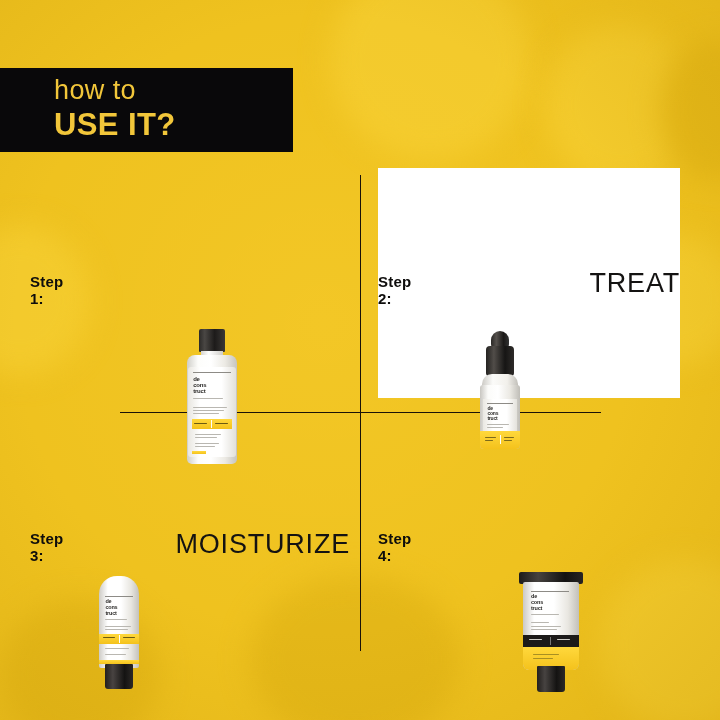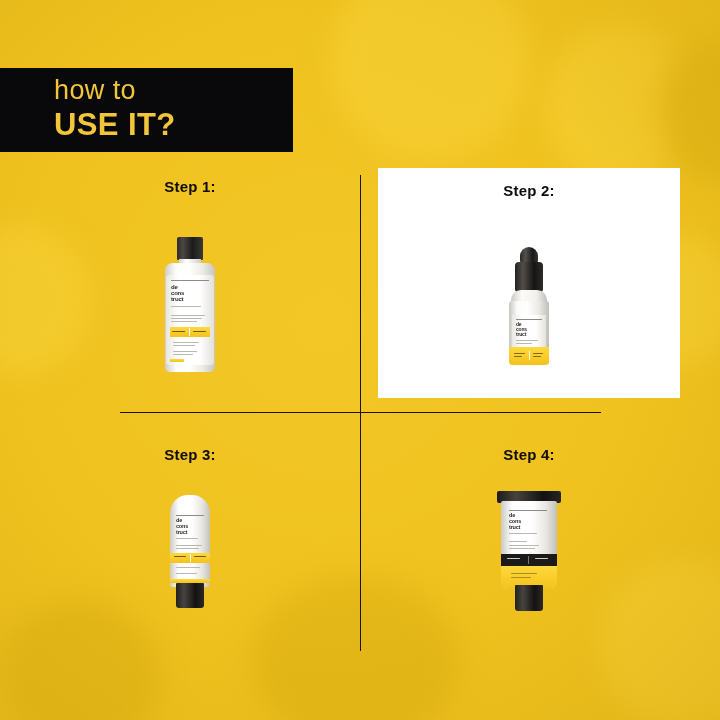--- a/index.html
+++ b/index.html
@@ -79,21 +79,21 @@
     top: 175px;
     width: 1px;
     height: 476px;
     background: #1a1208;
   }
 
   
   .cell {
     position: absolute;
     display: flex;
-    flex-direction: column;
+    flex-direction: row;
     align-items: center;
   }
   #cell-1 { left: 30px;  top: 172px; width: 320px; height: 230px; }
   #cell-2 { left: 378px; top: 168px; width: 302px; height: 230px;
             background: #ffffff; }
   #cell-3 { left: 30px;  top: 440px; width: 320px; height: 208px; }
   #cell-4 { left: 378px; top: 440px; width: 302px; height: 208px; }
 
   .step-label {
     font-size: 15px;
@@ -322,20 +322,21 @@
           </div>
           <div class="yellowband" style="left:0;top:46px;width:40px;height:18px;"></div>
           <div class="microtext" style="left:5px;top:52px;width:11px;background:#7d6a1c;"></div>
           <div class="microtext" style="left:5px;top:55px;width:8px;background:#7d6a1c;"></div>
           <div class="microtext" style="left:24px;top:52px;width:10px;background:#7d6a1c;"></div>
           <div class="microtext" style="left:24px;top:55px;width:8px;background:#7d6a1c;"></div>
           <div style="position:absolute;left:20px;top:50px;width:1px;height:9px;background:#fff;"></div>
         </div>
       </div>
     </div>
+    <div class="action-label">TREAT</div>
   </div>
 
   <div class="cell" id="cell-3">
     <div class="step-label">Step 3:</div>
     <div class="product-slot">
       <div class="product" id="prod-moist">
         <div class="tube">
           <div class="rule" style="left:6px;top:20px;width:28px;"></div>
           <div class="brand" style="left:6px;top:23px;font-size:5.5px;">de</div>
           <div class="brand" style="left:6px;top:29px;font-size:5.5px;">cons</div>
@@ -347,20 +348,21 @@
           <div style="position:absolute;left:20px;top:59px;width:1px;height:8px;background:#fff;"></div>
           <div class="microtext" style="left:4px;top:61px;width:12px;background:#6b5a12;"></div>
           <div class="microtext" style="left:24px;top:61px;width:12px;background:#6b5a12;"></div>
           <div class="microtext" style="left:6px;top:72px;width:24px;"></div>
           <div class="microtext" style="left:6px;top:78px;width:21px;"></div>
           <div class="yellowband" style="left:0;top:84px;width:40px;height:4px;"></div>
         </div>
         <div class="cap"></div>
       </div>
     </div>
+    <div class="action-label">MOISTURIZE</div>
   </div>
 
   <div class="cell" id="cell-4">
     <div class="step-label">Step 4:</div>
     <div class="product-slot">
       <div class="product" id="prod-sun">
         <div class="crimp"></div>
         <div class="tube">
           <div class="rule" style="left:8px;top:9px;width:38px;"></div>
           <div class="brand" style="left:8px;top:12px;font-size:5.5px;">de</div>

